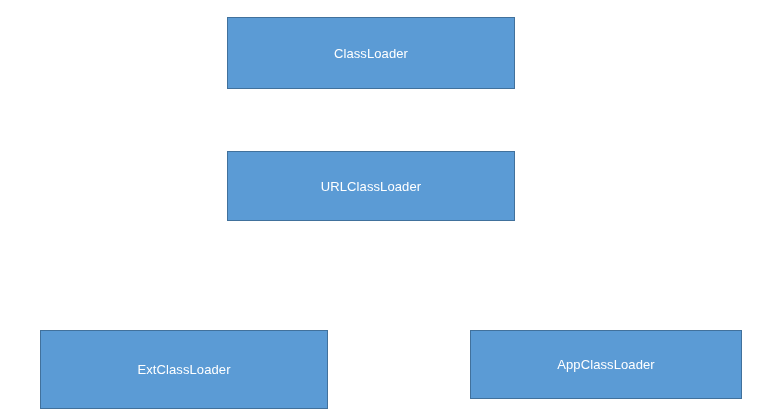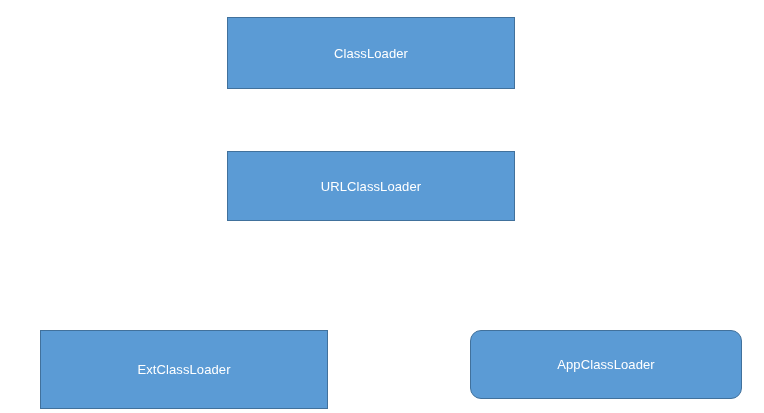--- a/index.html
+++ b/index.html
@@ -45,17 +45,17 @@
   </div>
 
   <div class="node-box" style="left: 227px; top: 151px; width: 288px; height: 70px; background: rgb(91, 155, 213); border-color: rgb(65, 113, 156);">
     <span class="node-label" style="color: rgb(255, 255, 255);">URLClassLoader</span>
   </div>
 
   <div class="node-box" style="left: 40px; top: 330px; width: 288px; height: 79px; background: rgb(91, 155, 213); border-color: rgb(65, 113, 156);">
     <span class="node-label" style="color: rgb(255, 255, 255);">ExtClassLoader</span>
   </div>
 
-  <div class="node-box" style="left: 470px; top: 330px; width: 272px; height: 69px; background: rgb(91, 155, 213); border-color: rgb(65, 113, 156); border-radius: 11px;">
+  <div class="node-box" style="left: 470px; top: 330px; width: 272px; height: 69px; background: rgb(91, 155, 213); border-color: rgb(65, 113, 156);">
     <span class="node-label" style="color: rgb(255, 255, 255);">AppClassLoader</span>
   </div>
 
 </div>
 
 </body></html>

